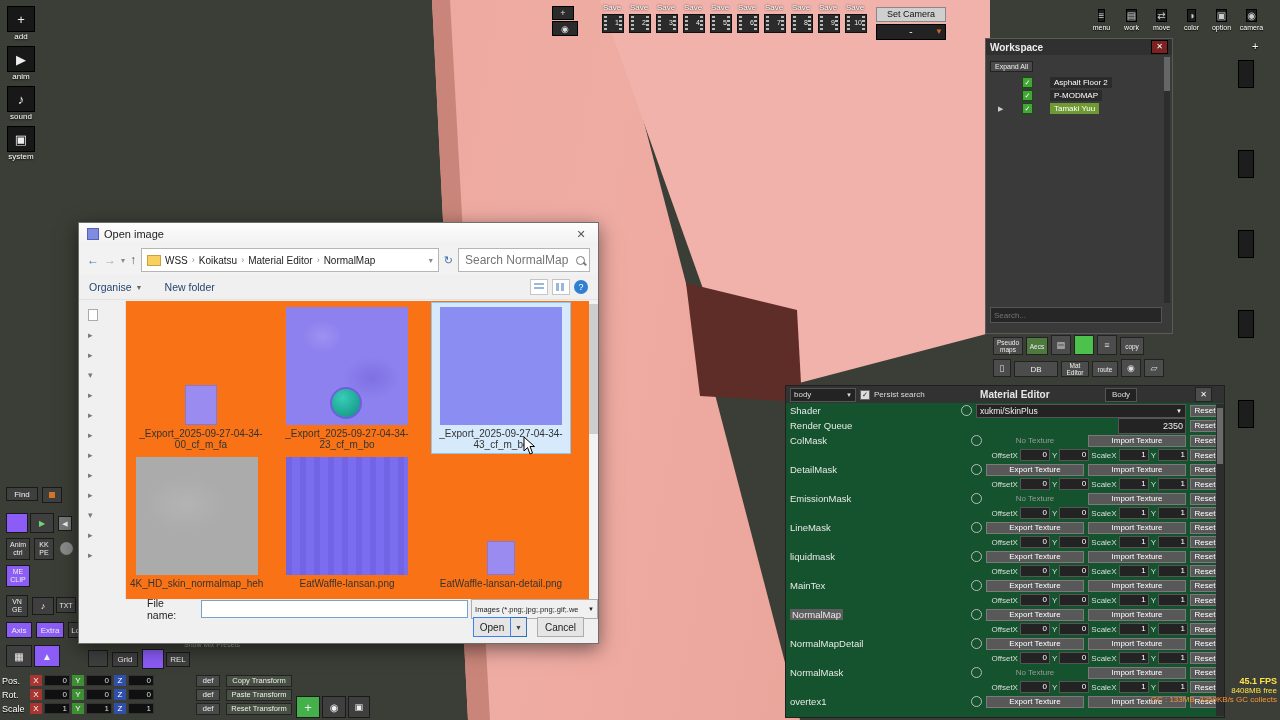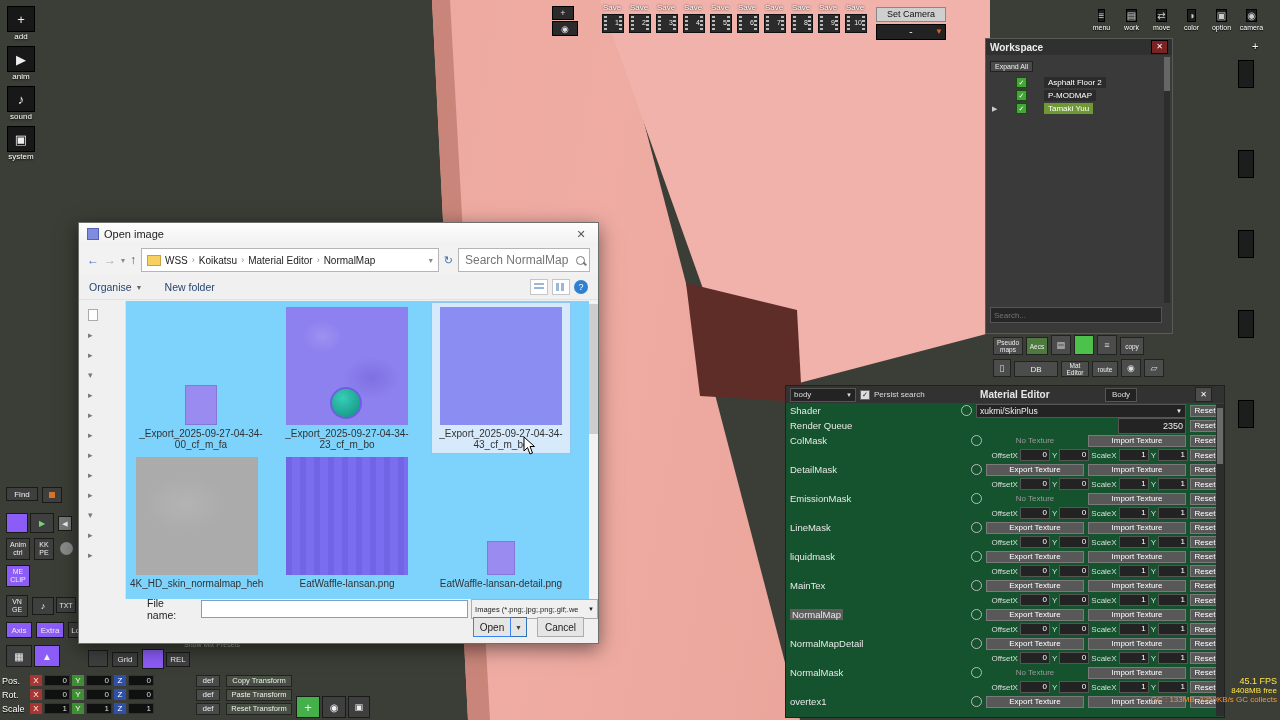--- a/index.html
+++ b/index.html
@@ -55,21 +55,21 @@
   .rplus{color:#fff;font-size:11px;text-shadow:0 1px 1px #000}
 
   
   #ws{left:985px;top:38px;width:186px;height:294px;background:#3a3a3a;border:1px solid #5a5a5a;color:#eee}
   .ws-title{height:16px;display:flex;align-items:center;padding:0 4px;background:#303030}
   .ws-title b{font-size:10px}
   .ws-x{margin-left:auto;width:15px;height:12px;background:#7c2222;border:1px solid #000;color:#fff;
         font-size:8px;line-height:12px;text-align:center}
   .ws-expand{margin:3px 0 0 4px;height:11px;background:#4a4a4a;border:1px solid #222;color:#eee;font-size:7px;padding:0 4px}
   .ws-tree{margin-top:3px}
-  .ws-row{display:flex;align-items:center;height:13px;padding-left:6px;gap:17px}
+  .ws-row{display:flex;align-items:center;height:13px;padding-left:12px;gap:17px}
   .ws-exp{color:#ccc;font-size:7px;width:7px}
   .ws-chk{width:9px;height:9px;background:#44a636;border:1px solid #1b4a14;color:#fff;font-size:7px;
           line-height:9px;text-align:center}
   .ws-lbl{font-size:8px;background:#2b2b2b;padding:1px 4px;color:#fff}
   .ws-lbl.sel{background:#6f9a33}
   .ws-search{position:absolute;left:4px;top:268px;width:164px;height:14px;background:#262626;border:1px solid #555;
              color:#bbb;font-size:8px;padding:0 3px}
   .ws-scroll{position:absolute;right:2px;top:18px;width:6px;height:246px;background:#2d2d2d}
   .ws-scroll i{position:absolute;top:0;left:0;width:6px;height:34px;background:#666;display:block}
 
@@ -141,21 +141,21 @@
   .vico{width:16px;height:14px;border:1px solid #c5c5c5;background:#fff;
         display:flex;align-items:center;justify-content:center}
   .vico i{width:10px;height:8px;background:repeating-linear-gradient(#9ab6d8 0 2px,transparent 2px 4px)}
   .vico.grid i{background:repeating-linear-gradient(90deg,#9ab6d8 0 3px,transparent 3px 5px)}
   .vhelp{width:14px;height:14px;border-radius:50%;background:#2f80d0;color:#fff;font-size:9px;
          line-height:14px;text-align:center}
   .dmain{position:absolute;top:78px;left:0;right:0;height:298px;display:flex}
   .dside{width:46px;padding-top:4px;font-size:9px;color:#777}
   .srow{height:20px;display:flex;align-items:center;padding-left:9px;gap:4px}
   .srow .mini-doc{width:8px;height:10px;background:#fff;border:1px solid #aaa}
-  .dfiles{flex:1;background:#7dd3fc;border-left:1px solid #e0e0e0;position:relative;overflow:hidden}
+  .dfiles{flex:1;background:#f97316;border-left:1px solid #e0e0e0;position:relative;overflow:hidden}
   .file{position:absolute;width:134px;padding:2px;text-align:center}
   .file.sel{background:#d6eafc;outline:1px solid #8ec6ef}
   .thumbwrap{height:120px;display:flex;align-items:flex-end;justify-content:center}
   .flabel{font-size:10px;line-height:11px;color:#333;margin-top:3px;height:23px;overflow:hidden}
   .t-big{width:122px;height:118px}
   .t0{width:30px;height:38px;background:#9a8bf0;border:1px solid #8477d8}
   .t1{background:#8d80ef;position:relative;
       background-image:radial-gradient(30px 24px at 30% 25%,rgba(255,255,255,.14),transparent 70%),
                        radial-gradient(40px 30px at 70% 60%,rgba(60,40,160,.18),transparent 70%)}
   .sphere{position:absolute;left:44px;top:80px;width:28px;height:28px;border-radius:50%;
@@ -187,21 +187,21 @@
   .tf-label{width:26px;font-size:9px;color:#fff;text-shadow:0 1px 1px #000}
   .axis{width:12px;height:11px;font-size:8px;color:#fff;text-align:center;line-height:11px}
   .ax-x{background:#a8352f}.ax-y{background:#3e8f34}.ax-z{background:#2f4fa8}
   .tf-num{width:22px;height:9px;background:#101010;color:#ddd;font-size:8px;text-align:right;
           padding-right:2px;line-height:9px;border:1px solid #333}
   .def{width:24px;height:12px;background:#4a4a4a;border:1px solid #222;color:#eee;font-size:8px;margin-left:40px}
   .tf-action{width:66px;height:12px;background:#474f42;border:1px solid #222;color:#eee;font-size:7.5px;margin-left:4px}
 
   
   .stats{right:3px;top:677px;text-align:right;line-height:9px}
-  .st1{font-size:9px;color:#ffe34a;font-weight:normal;display:block}
+  .st1{font-size:9px;color:#ffe34a;font-weight:bold;display:block}
   .st2{font-size:8px;color:#ffe34a;display:block}
   .st3{font-size:8px;color:#ff9435;display:block}
 
   .showmix{left:184px;top:641px;font-size:7px;color:#9aa08f}
   .cursor{left:523px;top:436px;z-index:20}
 </style>
 </head>
 <body>
 
 <div class="shape" id="pinkband"></div>

